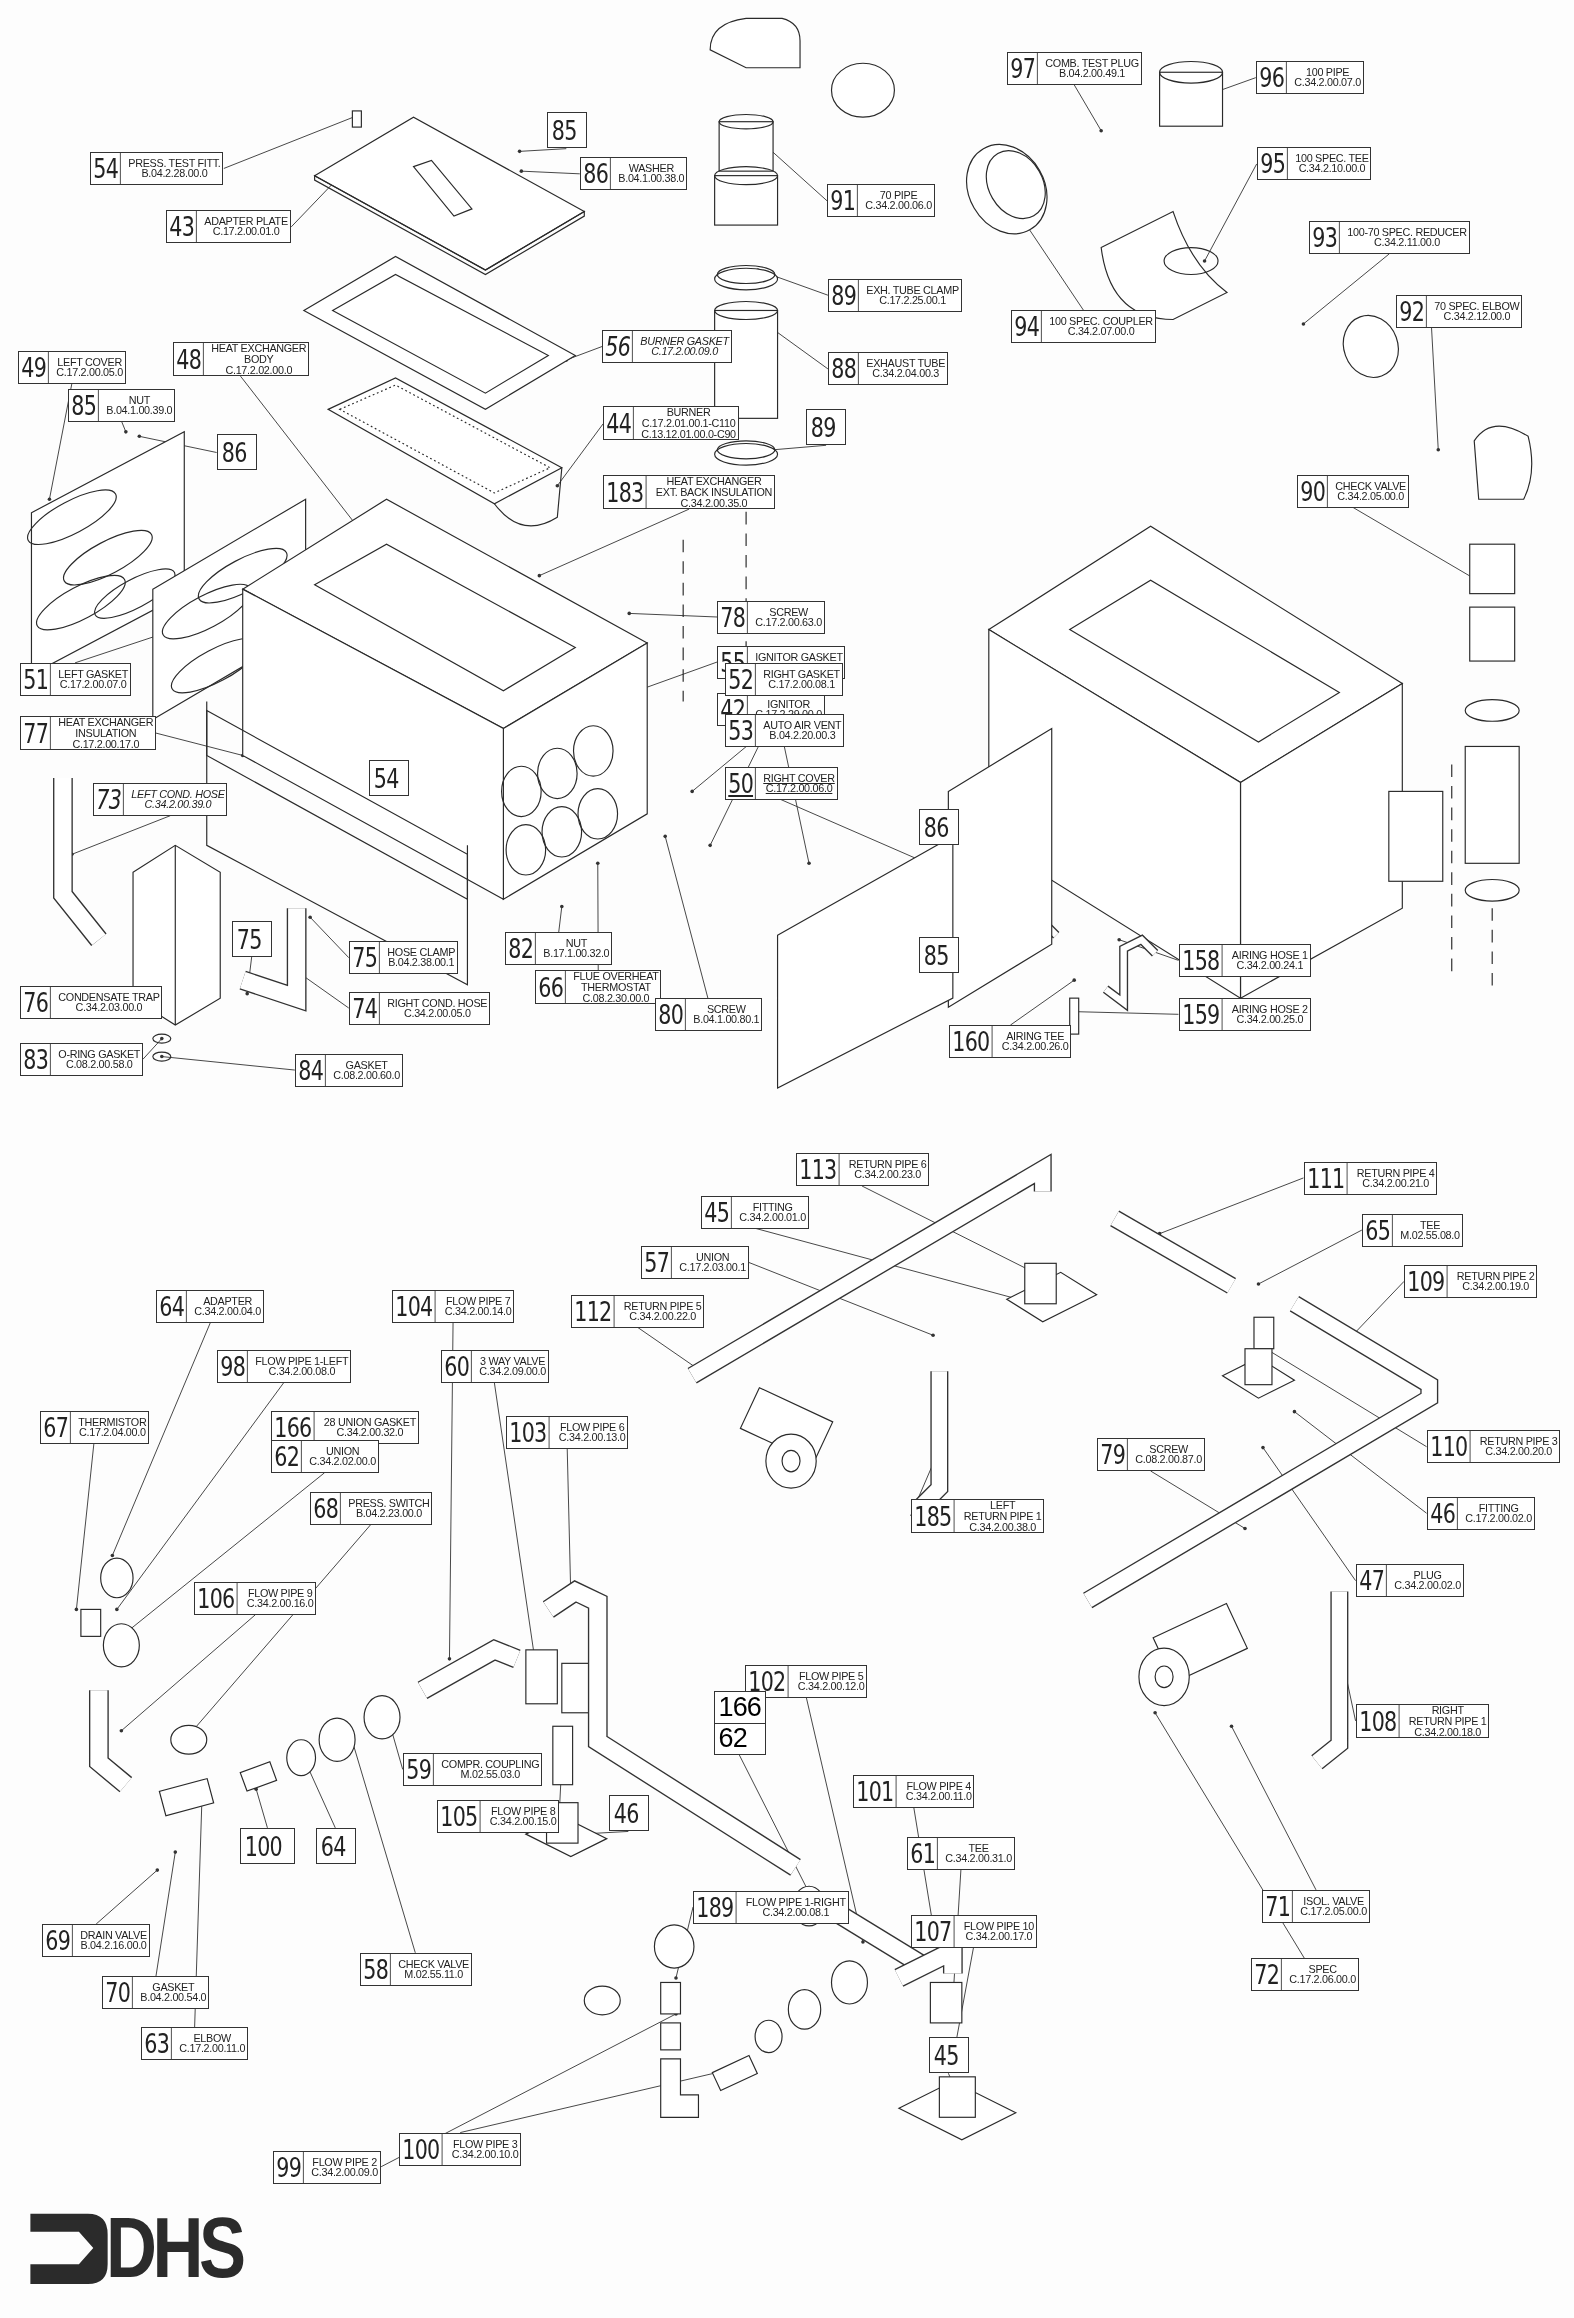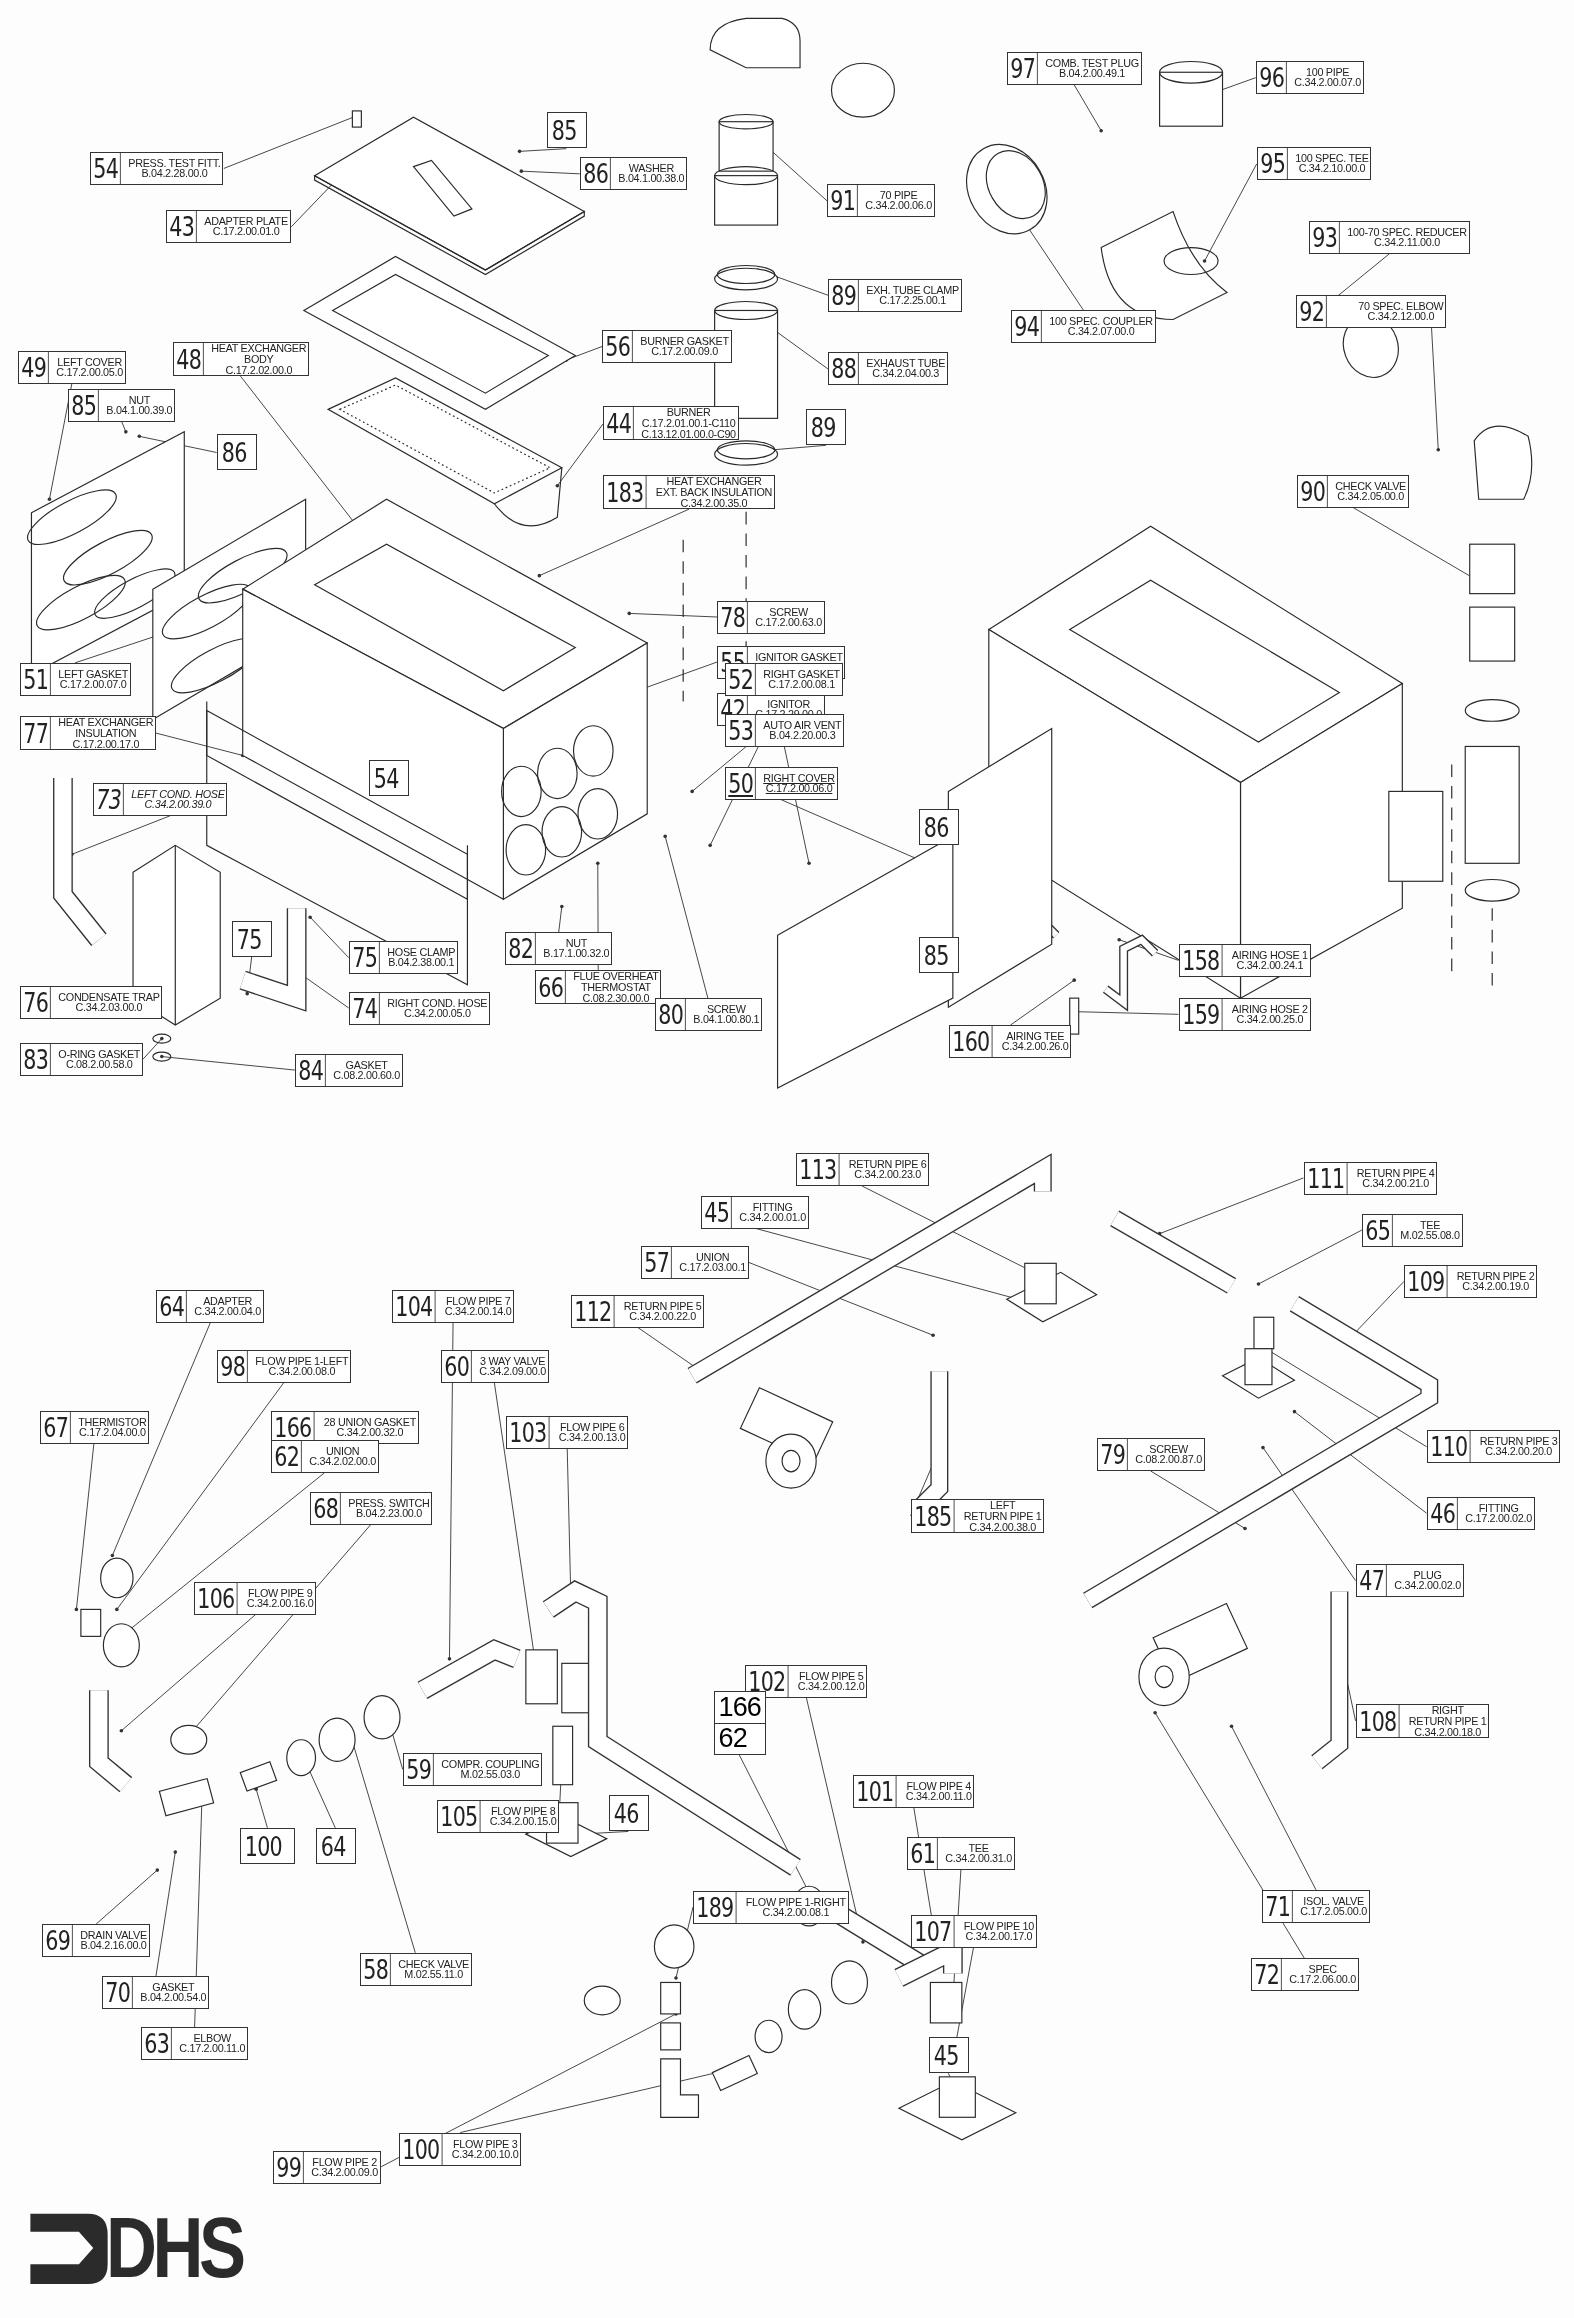--- a/index.html
+++ b/index.html
@@ -444,21 +444,21 @@
 <div class="callout" style="left:828px;top:352px;">
       <div class="num">88</div>
       <div class="txt">
         <span>EXHAUST TUBE</span>
         <span>C.34.2.04.00.3</span>
       </div>
     </div>
 <div class="callout solo" style="left:806px;top:409px;">
       <div class="num">89</div>
     </div>
-<div class="callout" style="left:602px;top:330px;">
+<div class="callout" style="left:602px;top:330px;font-style:italic;">
       <div class="num">56</div>
       <div class="txt">
         <span>BURNER GASKET</span>
         <span>C.17.2.00.09.0</span>
       </div>
     </div>
 <div class="callout" style="left:603px;top:406px;">
       <div class="num">44</div>
       <div class="txt">
         <span>BURNER</span>
@@ -502,21 +502,21 @@
         <span>C.34.2.11.00.0</span>
       </div>
     </div>
 <div class="callout" style="left:1011px;top:310px;">
       <div class="num">94</div>
       <div class="txt">
         <span>100 SPEC. COUPLER</span>
         <span>C.34.2.07.00.0</span>
       </div>
     </div>
-<div class="callout" style="left:1296px;top:295px;gap:24px;">
+<div class="callout" style="left:1396px;top:295px;">
       <div class="num">92</div>
       <div class="txt">
         <span>70 SPEC. ELBOW</span>
         <span>C.34.2.12.00.0</span>
       </div>
     </div>
 <div class="callout" style="left:1297px;top:475px;">
       <div class="num">90</div>
       <div class="txt">
         <span>CHECK VALVE</span>

